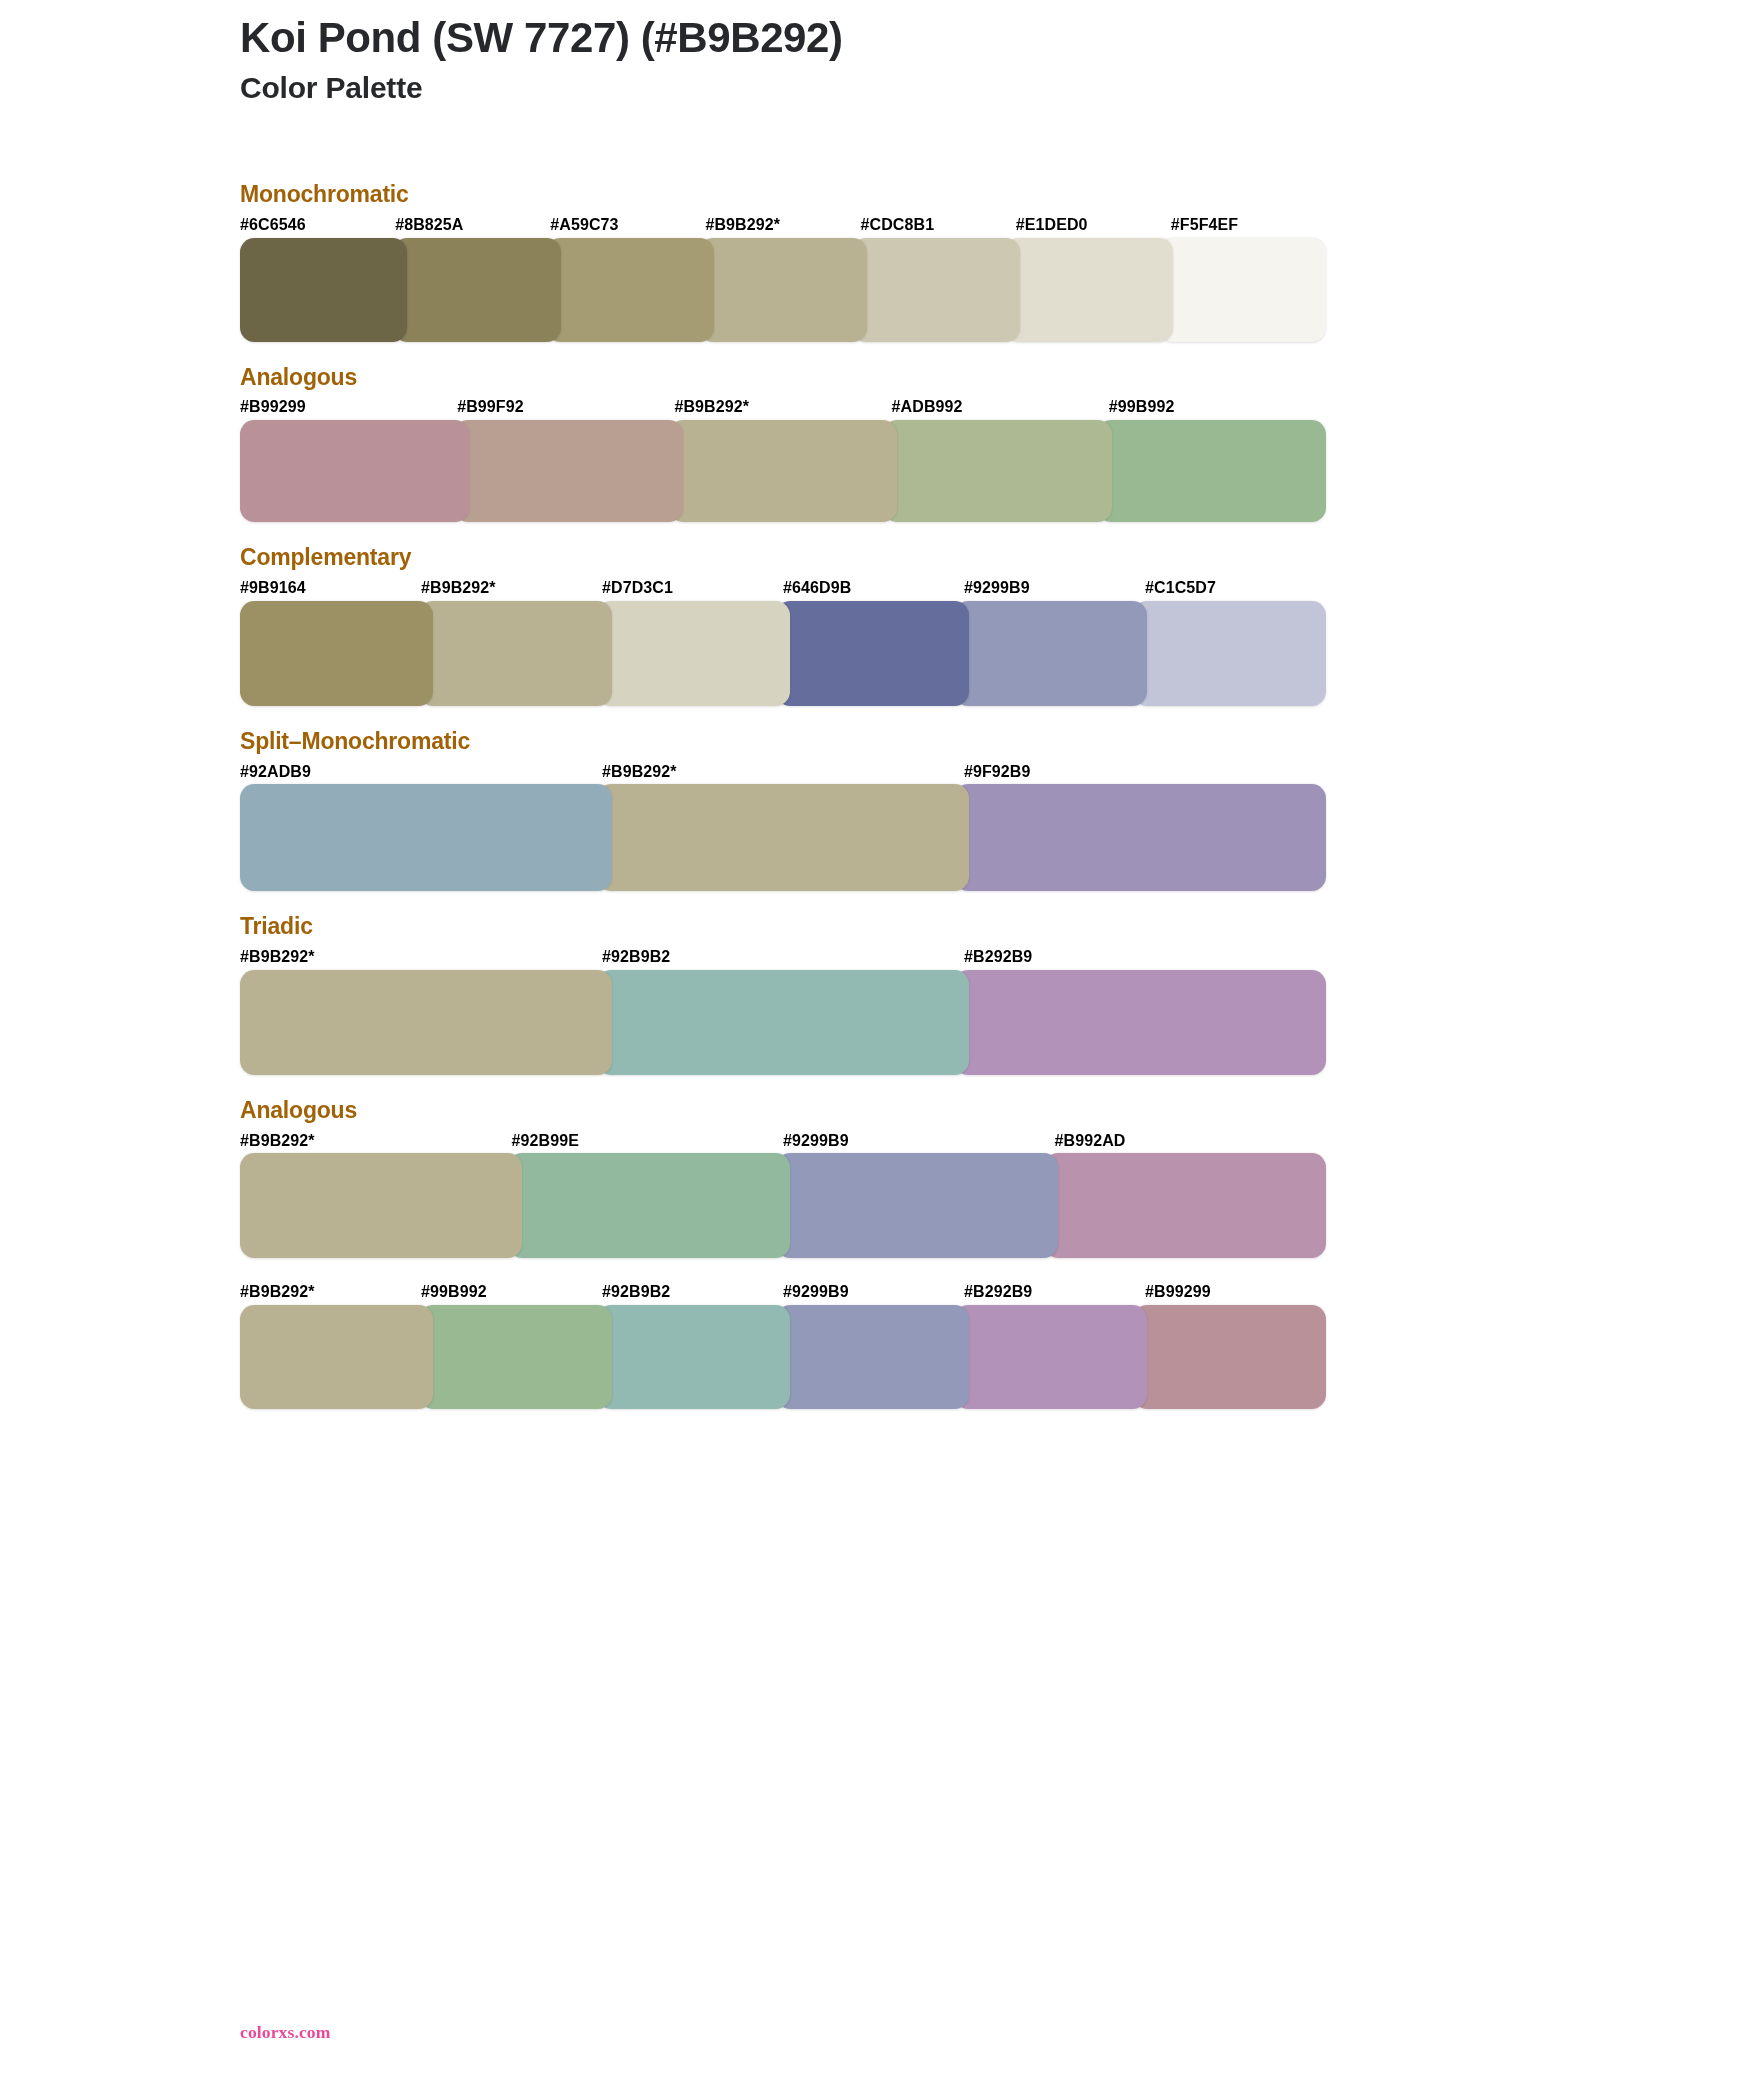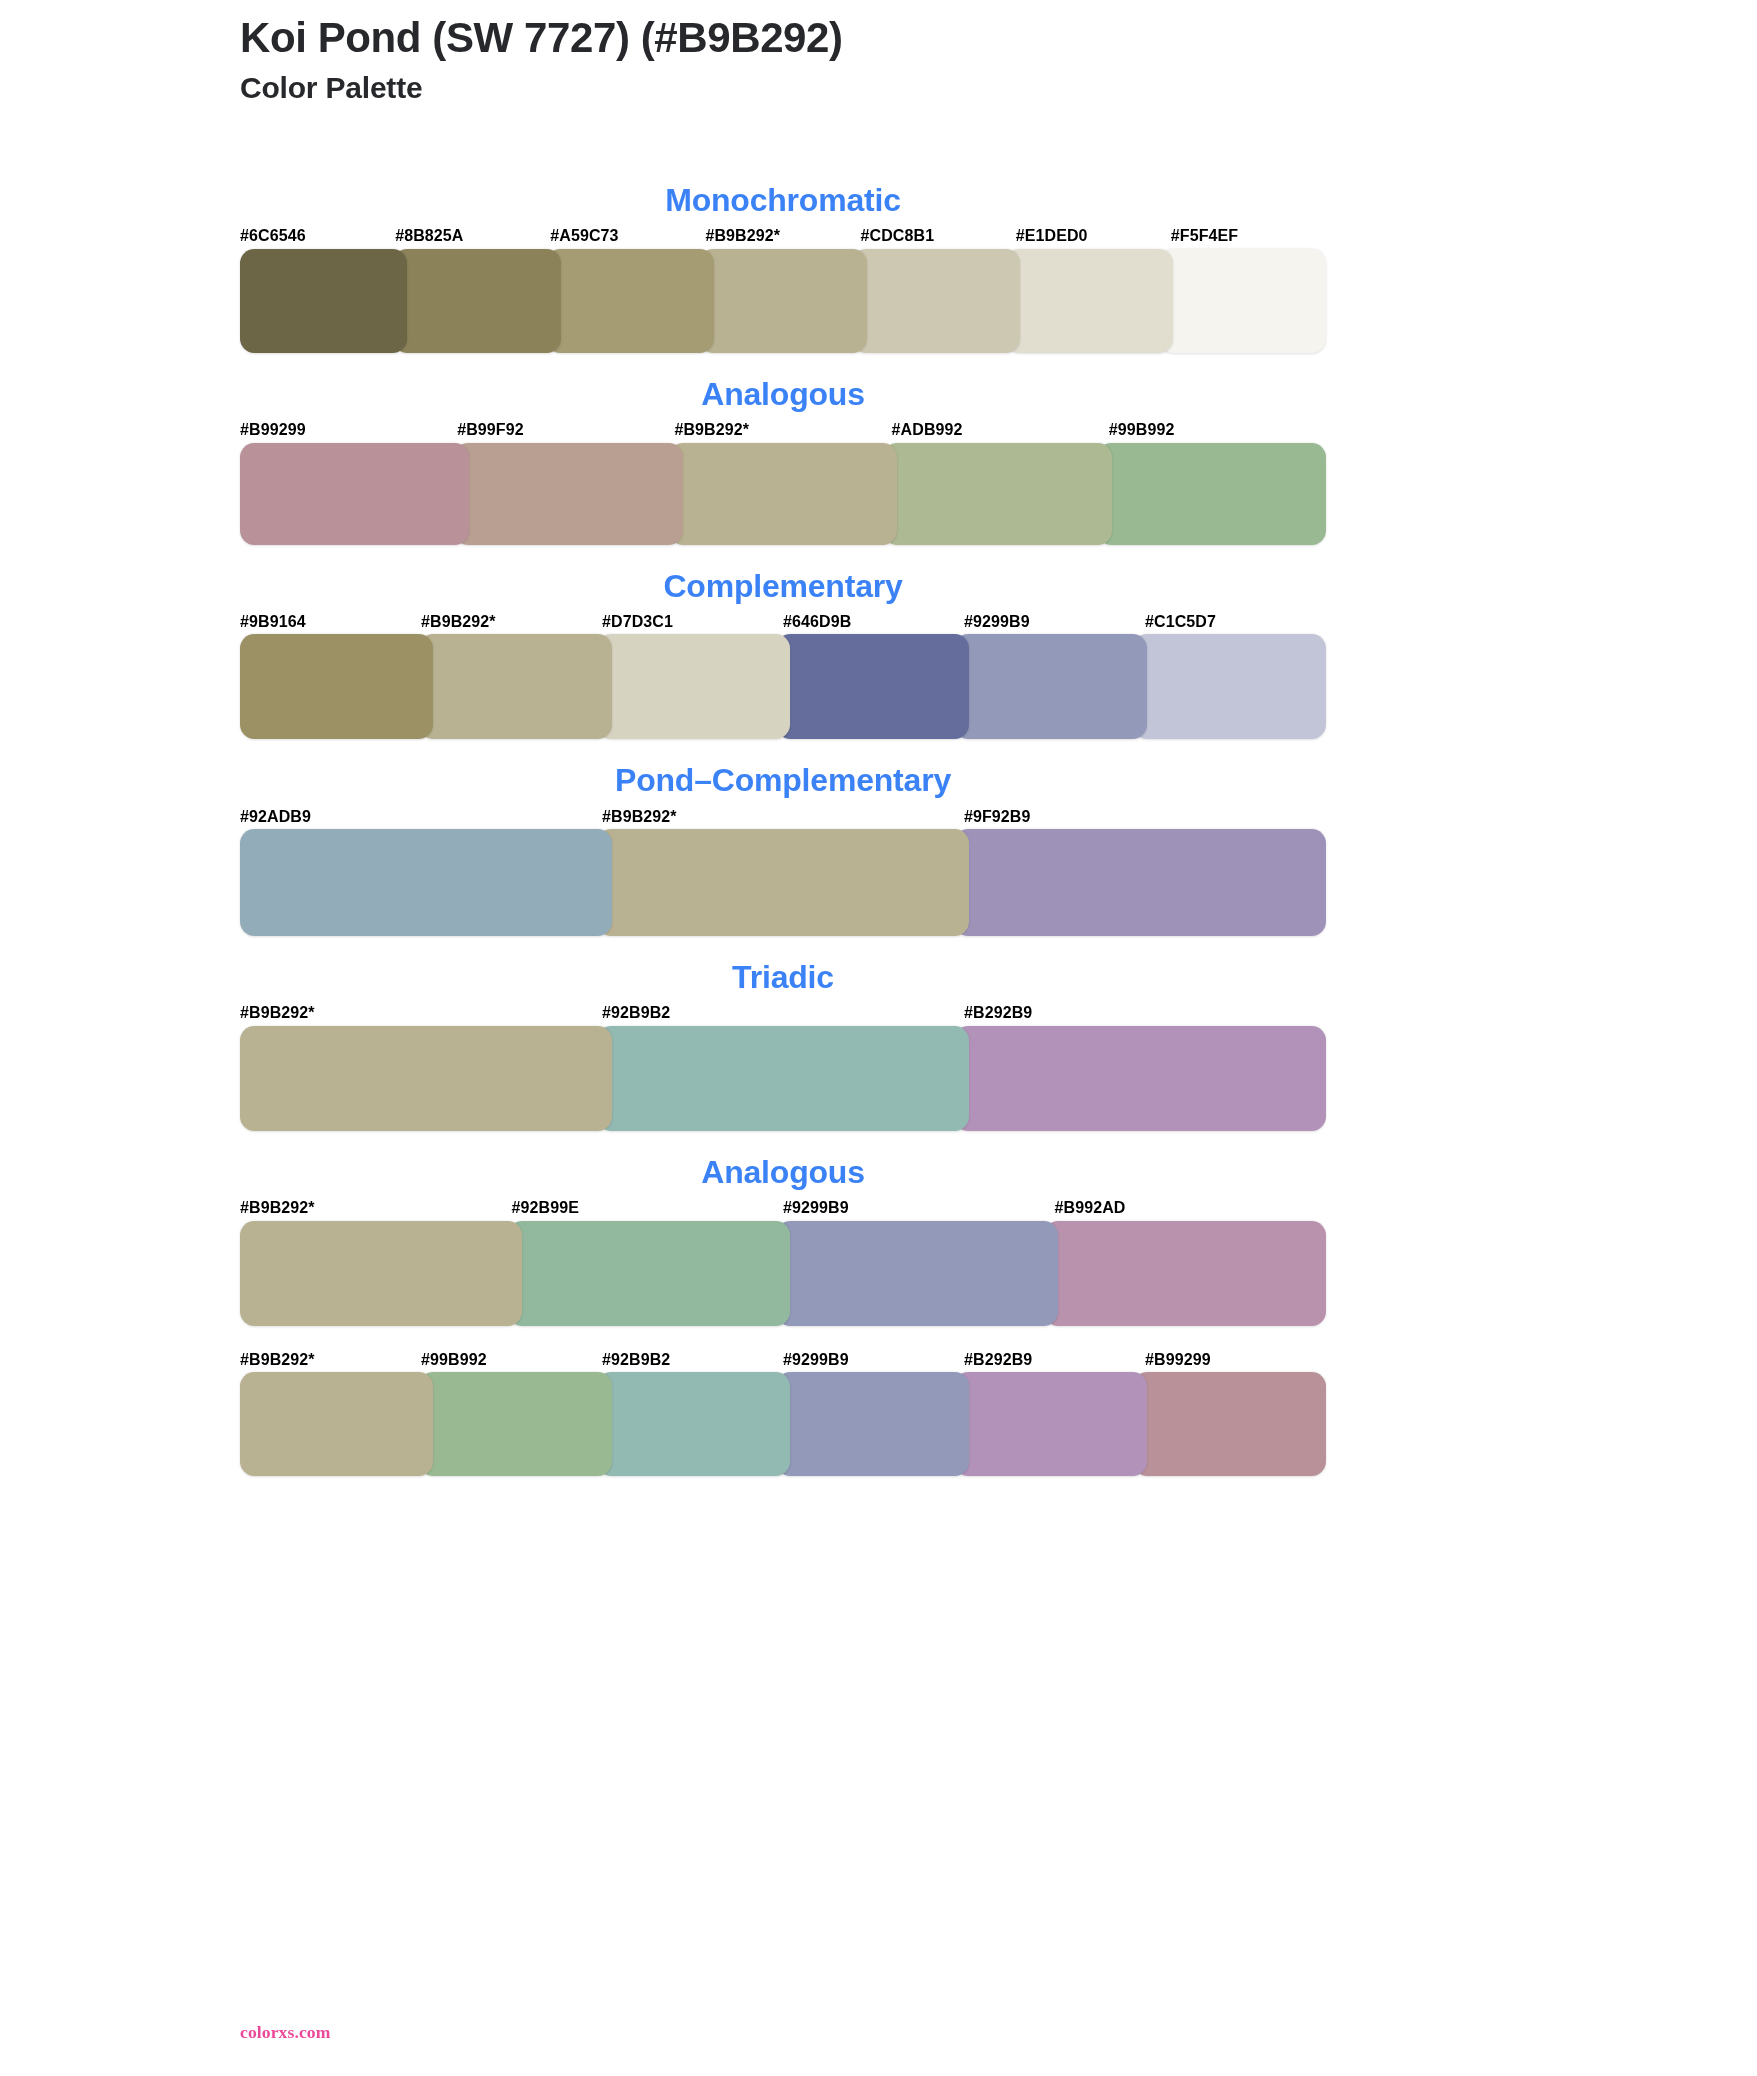--- a/index.html
+++ b/index.html
@@ -55,28 +55,27 @@
     position: absolute;
     left: 240px;
     top: 180px;
     width: 1086px;
   }
   .section {
     position: relative;
     margin-bottom: 21px;
   }
   .section-heading {
-    font-size: 32px;
-    font-weight: 700;
-    color: #3b82f6;
+    font-size: 23px;
+    font-weight: 700;
+    color: #a16207;
     letter-spacing: -0.2px;
     margin: 0 0 3.2px 0;
     line-height: 1.25;
     white-space: nowrap;
-    text-align: center;
   }
 
   .labels-row {
     position: relative;
     display: flex;
     width: 100%;
     height: 25.6px;
   }
   .swatch-label {
     font-size: 16px;
@@ -190,21 +189,21 @@
         <div class="swatch-row">
           <div class="swatch" style="background-color: rgb(155, 145, 100); z-index: 40;"></div>
           <div class="swatch" style="background-color: rgb(185, 178, 146); z-index: 39;"></div>
           <div class="swatch" style="background-color: rgb(215, 211, 193); z-index: 38;"></div>
           <div class="swatch" style="background-color: rgb(100, 109, 155); z-index: 37;"></div>
           <div class="swatch" style="background-color: rgb(146, 153, 185); z-index: 36;"></div>
           <div class="swatch" style="background-color: rgb(193, 197, 215); z-index: 35;"></div>
         </div>
       </div>
       <div class="section" data-row="split">
-        <div class="section-heading">Pond–Complementary</div>
+        <div class="section-heading">Split–Monochromatic</div>
         <div class="labels-row">
           <div class="swatch-label">#92ADB9</div>
           <div class="swatch-label">#B9B292*</div>
           <div class="swatch-label">#9F92B9</div>
         </div>
         <div class="swatch-row">
           <div class="swatch" style="background-color: rgb(146, 173, 185); z-index: 40;"></div>
           <div class="swatch" style="background-color: rgb(185, 178, 146); z-index: 39;"></div>
           <div class="swatch" style="background-color: rgb(159, 146, 185); z-index: 38;"></div>
         </div>

